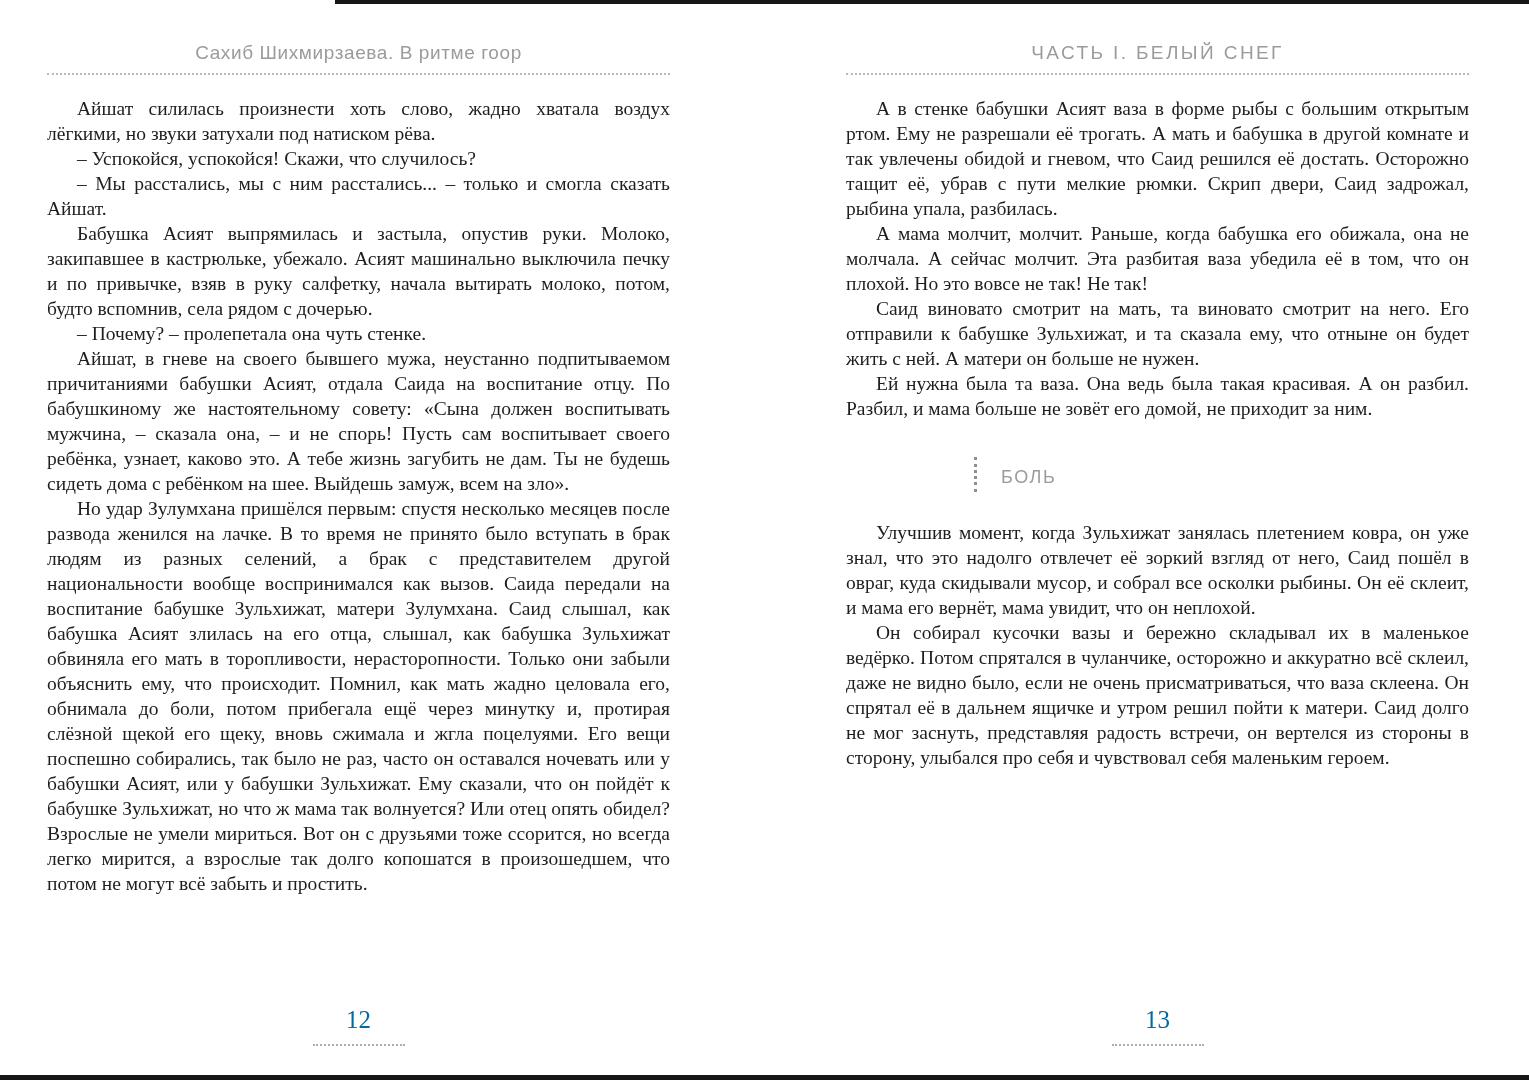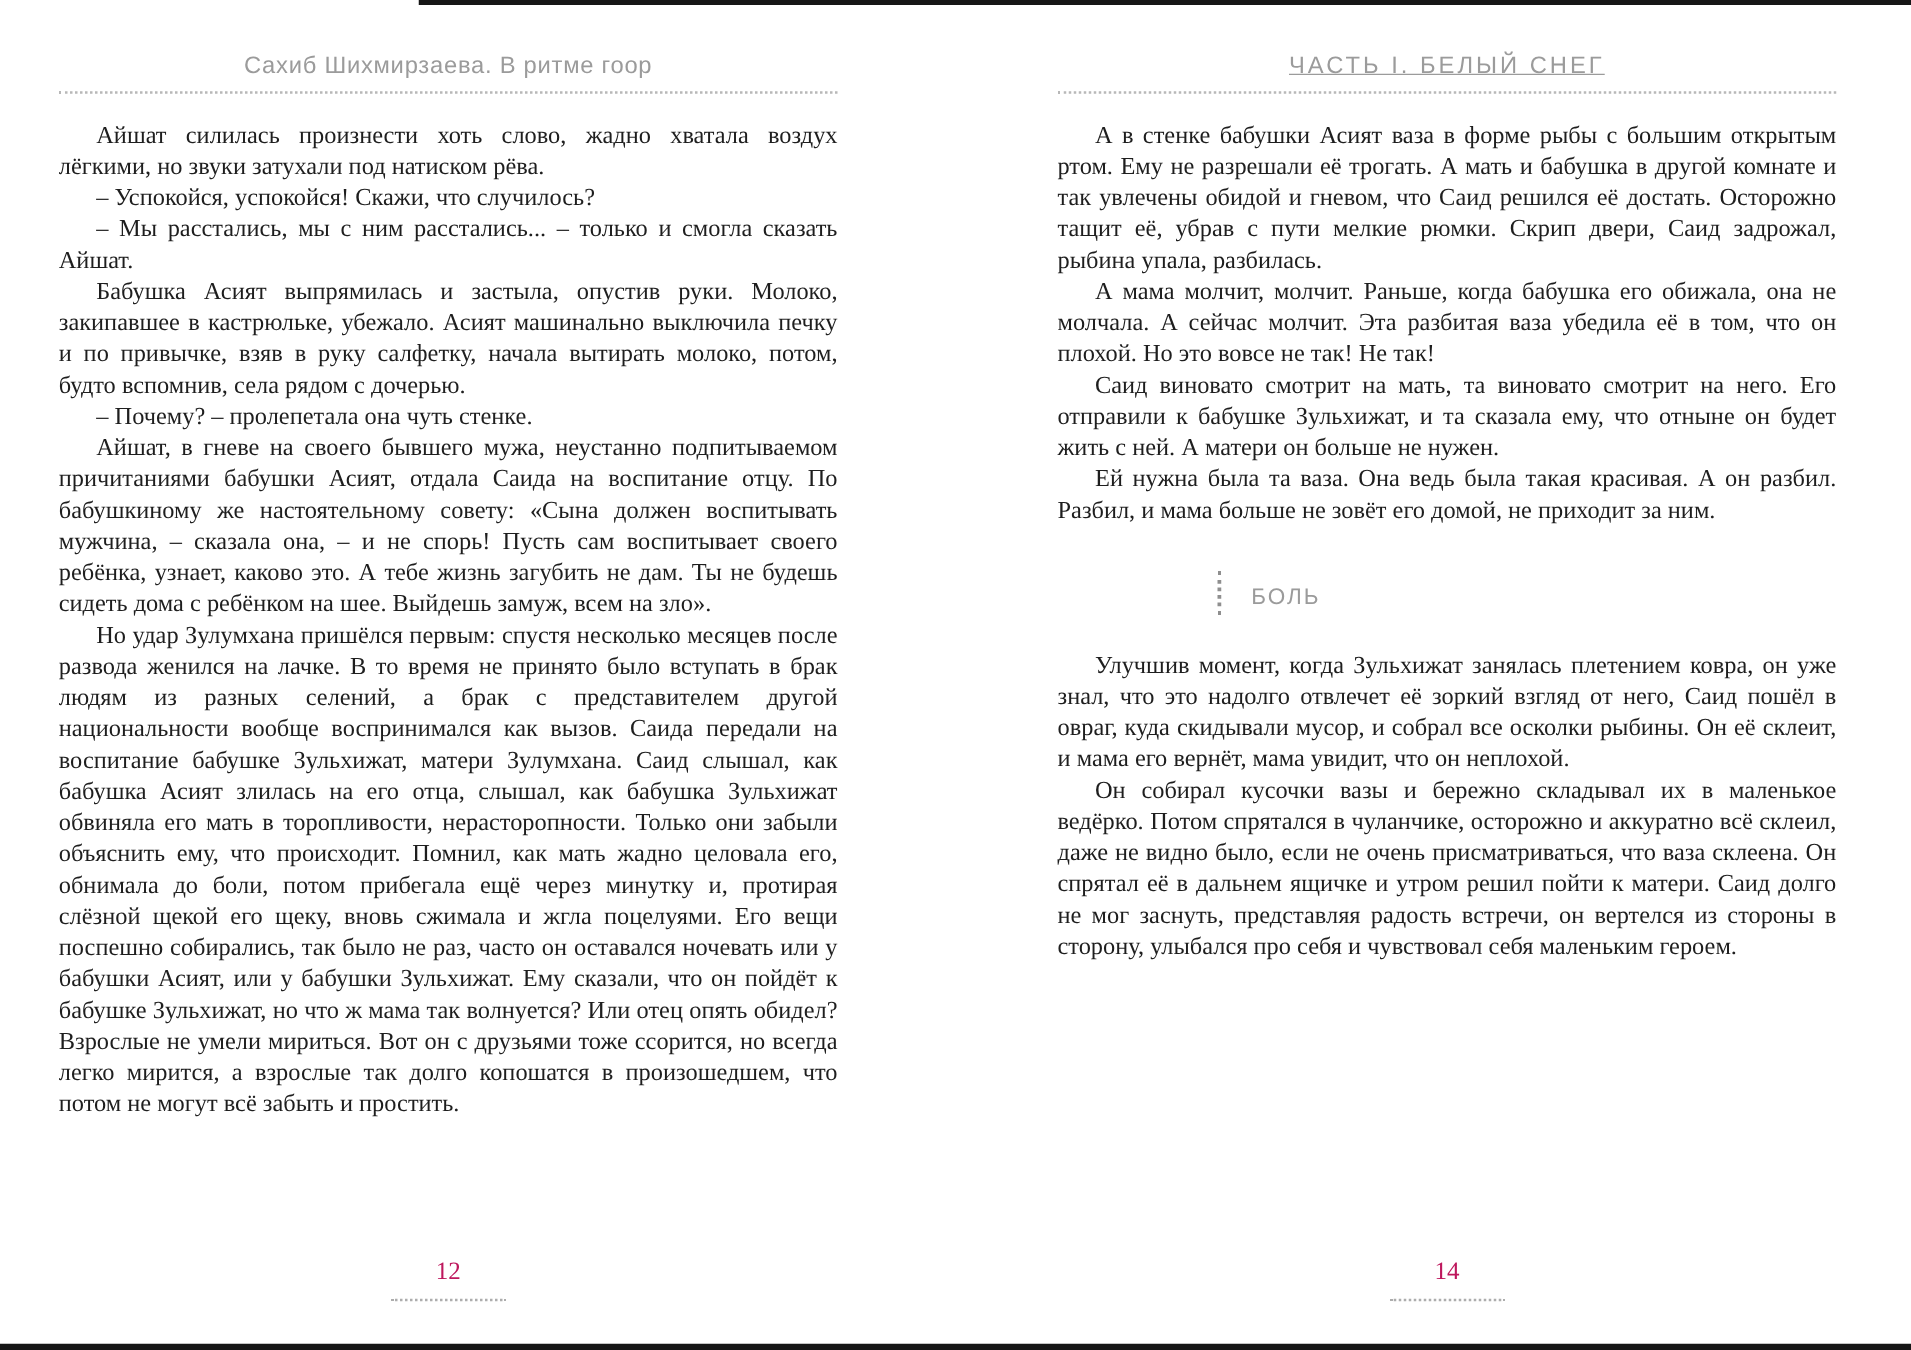--- a/index.html
+++ b/index.html
@@ -33,21 +33,20 @@
 
   .running-header {
     text-align: center;
     font-family: "Liberation Sans", sans-serif;
     font-size: 19px;
     color: #9b9b9b;
     letter-spacing: 0.6px;
   }
   .page.right .running-header {
     letter-spacing: 2.4px;
-    text-decoration: underline;
   }
   .header-rule {
     border-bottom: 2px dotted #b8b8b8;
     margin-top: 9px;
     height: 0;
   }
 
   .text-block { margin-top: 21px; }
 
   p.para {
@@ -81,22 +80,22 @@
   }
 
   .footer {
     position: absolute;
     top: 964px;
     left: 0;
     width: 100%;
     text-align: center;
   }
   .page-number {
-    font-size: 20px;
-    color: #be185d;
+    font-size: 25px;
+    color: #0369a1;
   }
   .footer-rule {
     width: 92px;
     margin: 10px auto 0;
     border-top: 2px dotted #adadad;
   }
 </style>
 </head>
 <body>
 
@@ -133,18 +132,18 @@
         <p class="para" lang="ru">Ей нужна была та ваза. Она ведь была такая красивая. А он разбил. Разбил, и мама больше не зовёт его домой, не приходит за ним.</p>
       </div>
     <div class="chapter">
       <div class="chapter-title">БОЛЬ</div>
     </div>
     <div class="text-block">
         <p class="para" lang="ru">Улучшив момент, когда Зульхижат занялась плетением ковра, он уже знал, что это надолго отвлечет её зоркий взгляд от него, Саид пошёл в овраг, куда скидывали мусор, и собрал все осколки рыбины. Он её склеит, и мама его вернёт, мама увидит, что он неплохой.</p>
         <p class="para" lang="ru">Он собирал кусочки вазы и бережно складывал их в маленькое ведёрко. Потом спрятался в чуланчике, осторожно и аккуратно всё склеил, даже не видно было, если не очень присматриваться, что ваза склеена. Он спрятал её в дальнем ящичке и утром решил пойти к матери. Саид долго не мог заснуть, представляя радость встречи, он вертелся из стороны в сторону, улыбался про себя и чувствовал себя маленьким героем.</p>
       </div>
     <div class="footer">
-      <div class="page-number">14</div>
+      <div class="page-number">13</div>
       <div class="footer-rule"></div>
     </div>
   </div>
 
 </div>
 
 </body></html>

